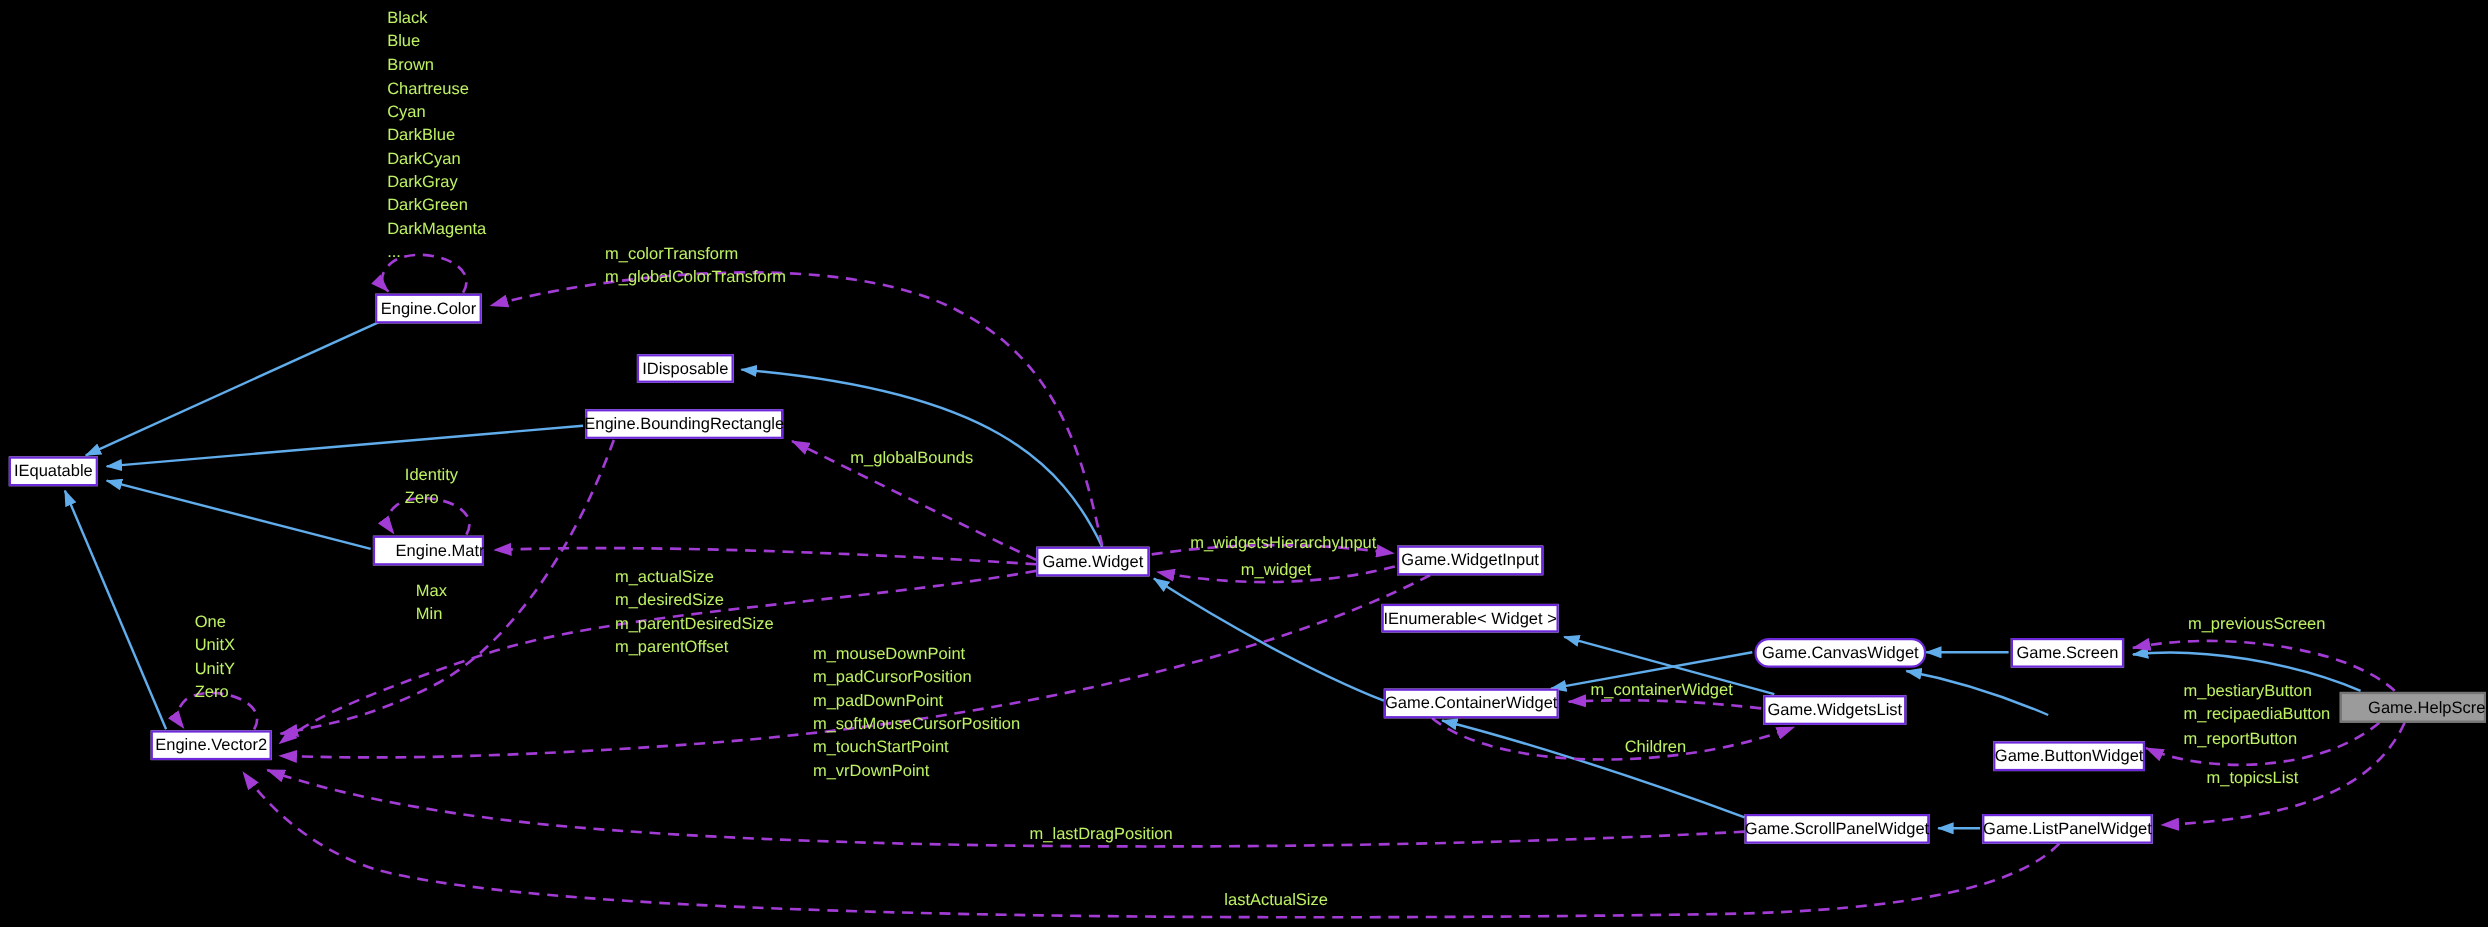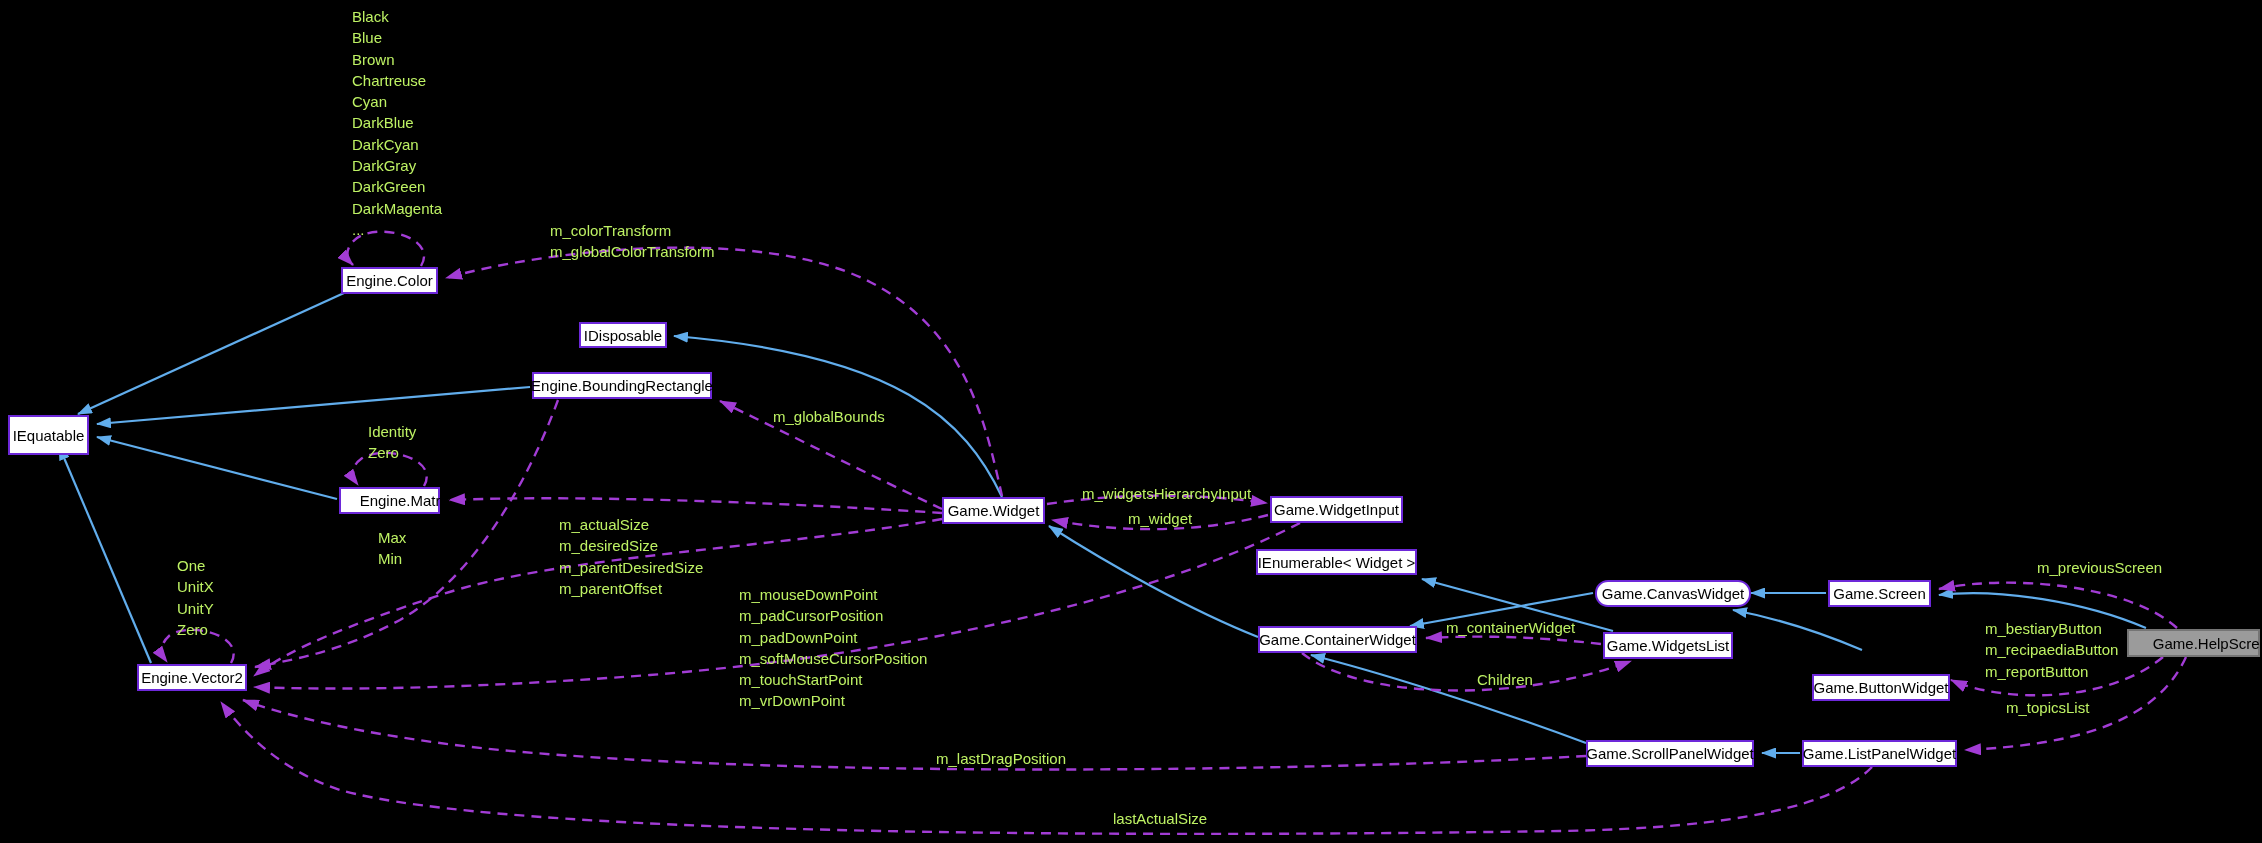--- a/index.html
+++ b/index.html
@@ -93,32 +93,32 @@
 m_touchStartPoint
 m_vrDownPoint</div>
   <div class="elabel" style="left:559px;top:514px;">m_actualSize
 m_desiredSize
 m_parentDesiredSize
 m_parentOffset</div>
   <div class="elabel" style="left:1082px;top:483px;">m_widgetsHierarchyInput</div>
   <div class="elabel" style="left:1128px;top:508px;">m_widget</div>
   <div class="elabel" style="left:1446px;top:617px;">m_containerWidget</div>
   <div class="elabel" style="left:1477px;top:669px;">Children</div>
-  <div class="elabel" style="left:1989px;top:557px;margin-left:48px;">m_previousScreen</div>
+  <div class="elabel" style="left:1989px;top:557px;">m_previousScreen</div>
   <div class="elabel" style="left:1985px;top:618px;">m_bestiaryButton
 m_recipaediaButton
 m_reportButton</div>
   <div class="elabel" style="left:2006px;top:697px;">m_topicsList</div>
   <div class="elabel" style="left:936px;top:748px;">m_lastDragPosition</div>
   <div class="elabel" style="left:1113px;top:808px;">lastActualSize</div>
 
   <div class="node" style="left:341px;top:267px;width:97px;height:27px;">Engine.Color</div>
   <div class="node" style="left:579px;top:322px;width:88px;height:26px;">IDisposable</div>
   <div class="node" style="left:532px;top:372px;width:180px;height:27px;">Engine.BoundingRectangle</div>
-  <div class="node" style="left:8px;top:415px;width:81px;height:40px;">IEquatable</div>
+  <div class="node" style="left:8px;top:415px;width:81px;height:27px;">IEquatable</div>
   <div class="node" style="left:339px;top:487px;width:101px;height:27px;padding-left:32px;">Engine.Matrix</div>
   <div class="node" style="left:942px;top:497px;width:103px;height:27px;">Game.Widget</div>
   <div class="node" style="left:1270px;top:496px;width:133px;height:27px;">Game.WidgetInput</div>
   <div class="node" style="left:1256px;top:549px;width:161px;height:26px;">IEnumerable&lt; Widget &gt;</div>
   <div class="node" style="left:1595px;top:580px;width:156px;height:27px;border-radius:13px;">Game.CanvasWidget</div>
   <div class="node" style="left:1828px;top:580px;width:103px;height:27px;">Game.Screen</div>
   <div class="node" style="left:1258px;top:626px;width:159px;height:27px;">Game.ContainerWidget</div>
   <div class="node" style="left:1603px;top:632px;width:130px;height:27px;">Game.WidgetsList</div>
   <div class="node" style="left:1812px;top:650px;width:138px;height:27px;margin-top:24px;">Game.ButtonWidget</div>
   <div class="node hl" style="left:2127px;top:629px;width:133px;height:28px;padding-left:42px;">Game.HelpScreen</div>

